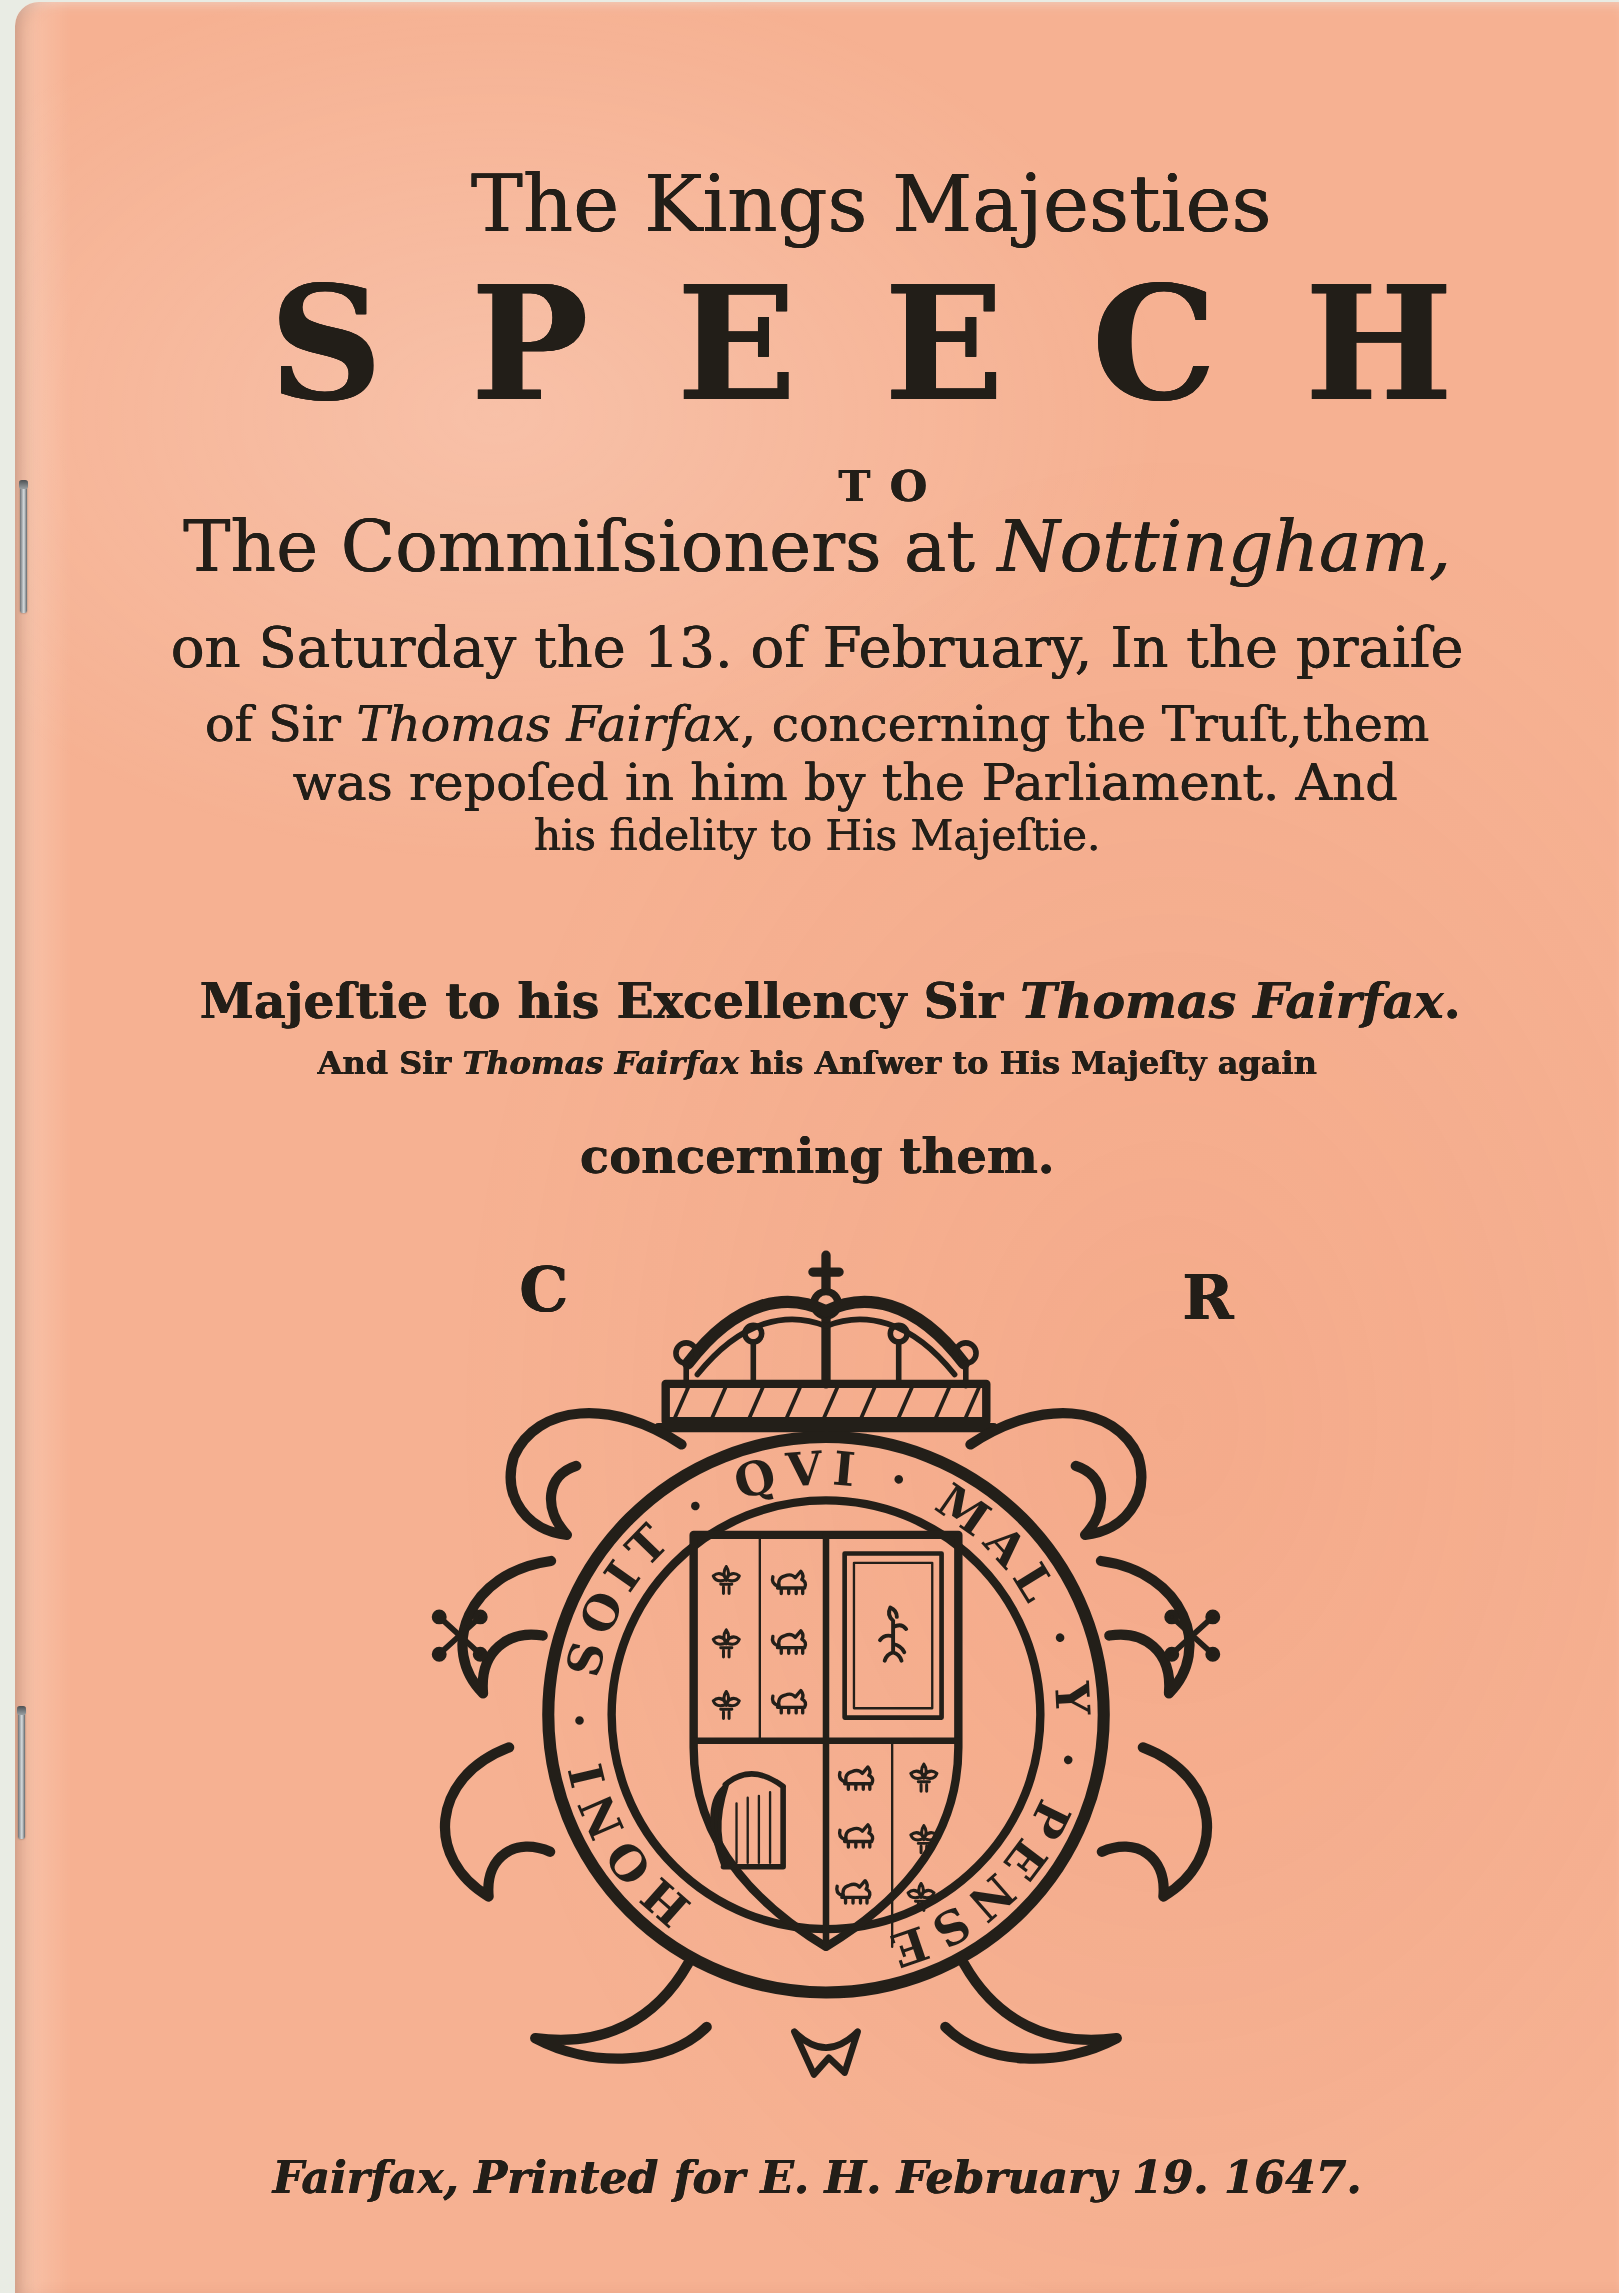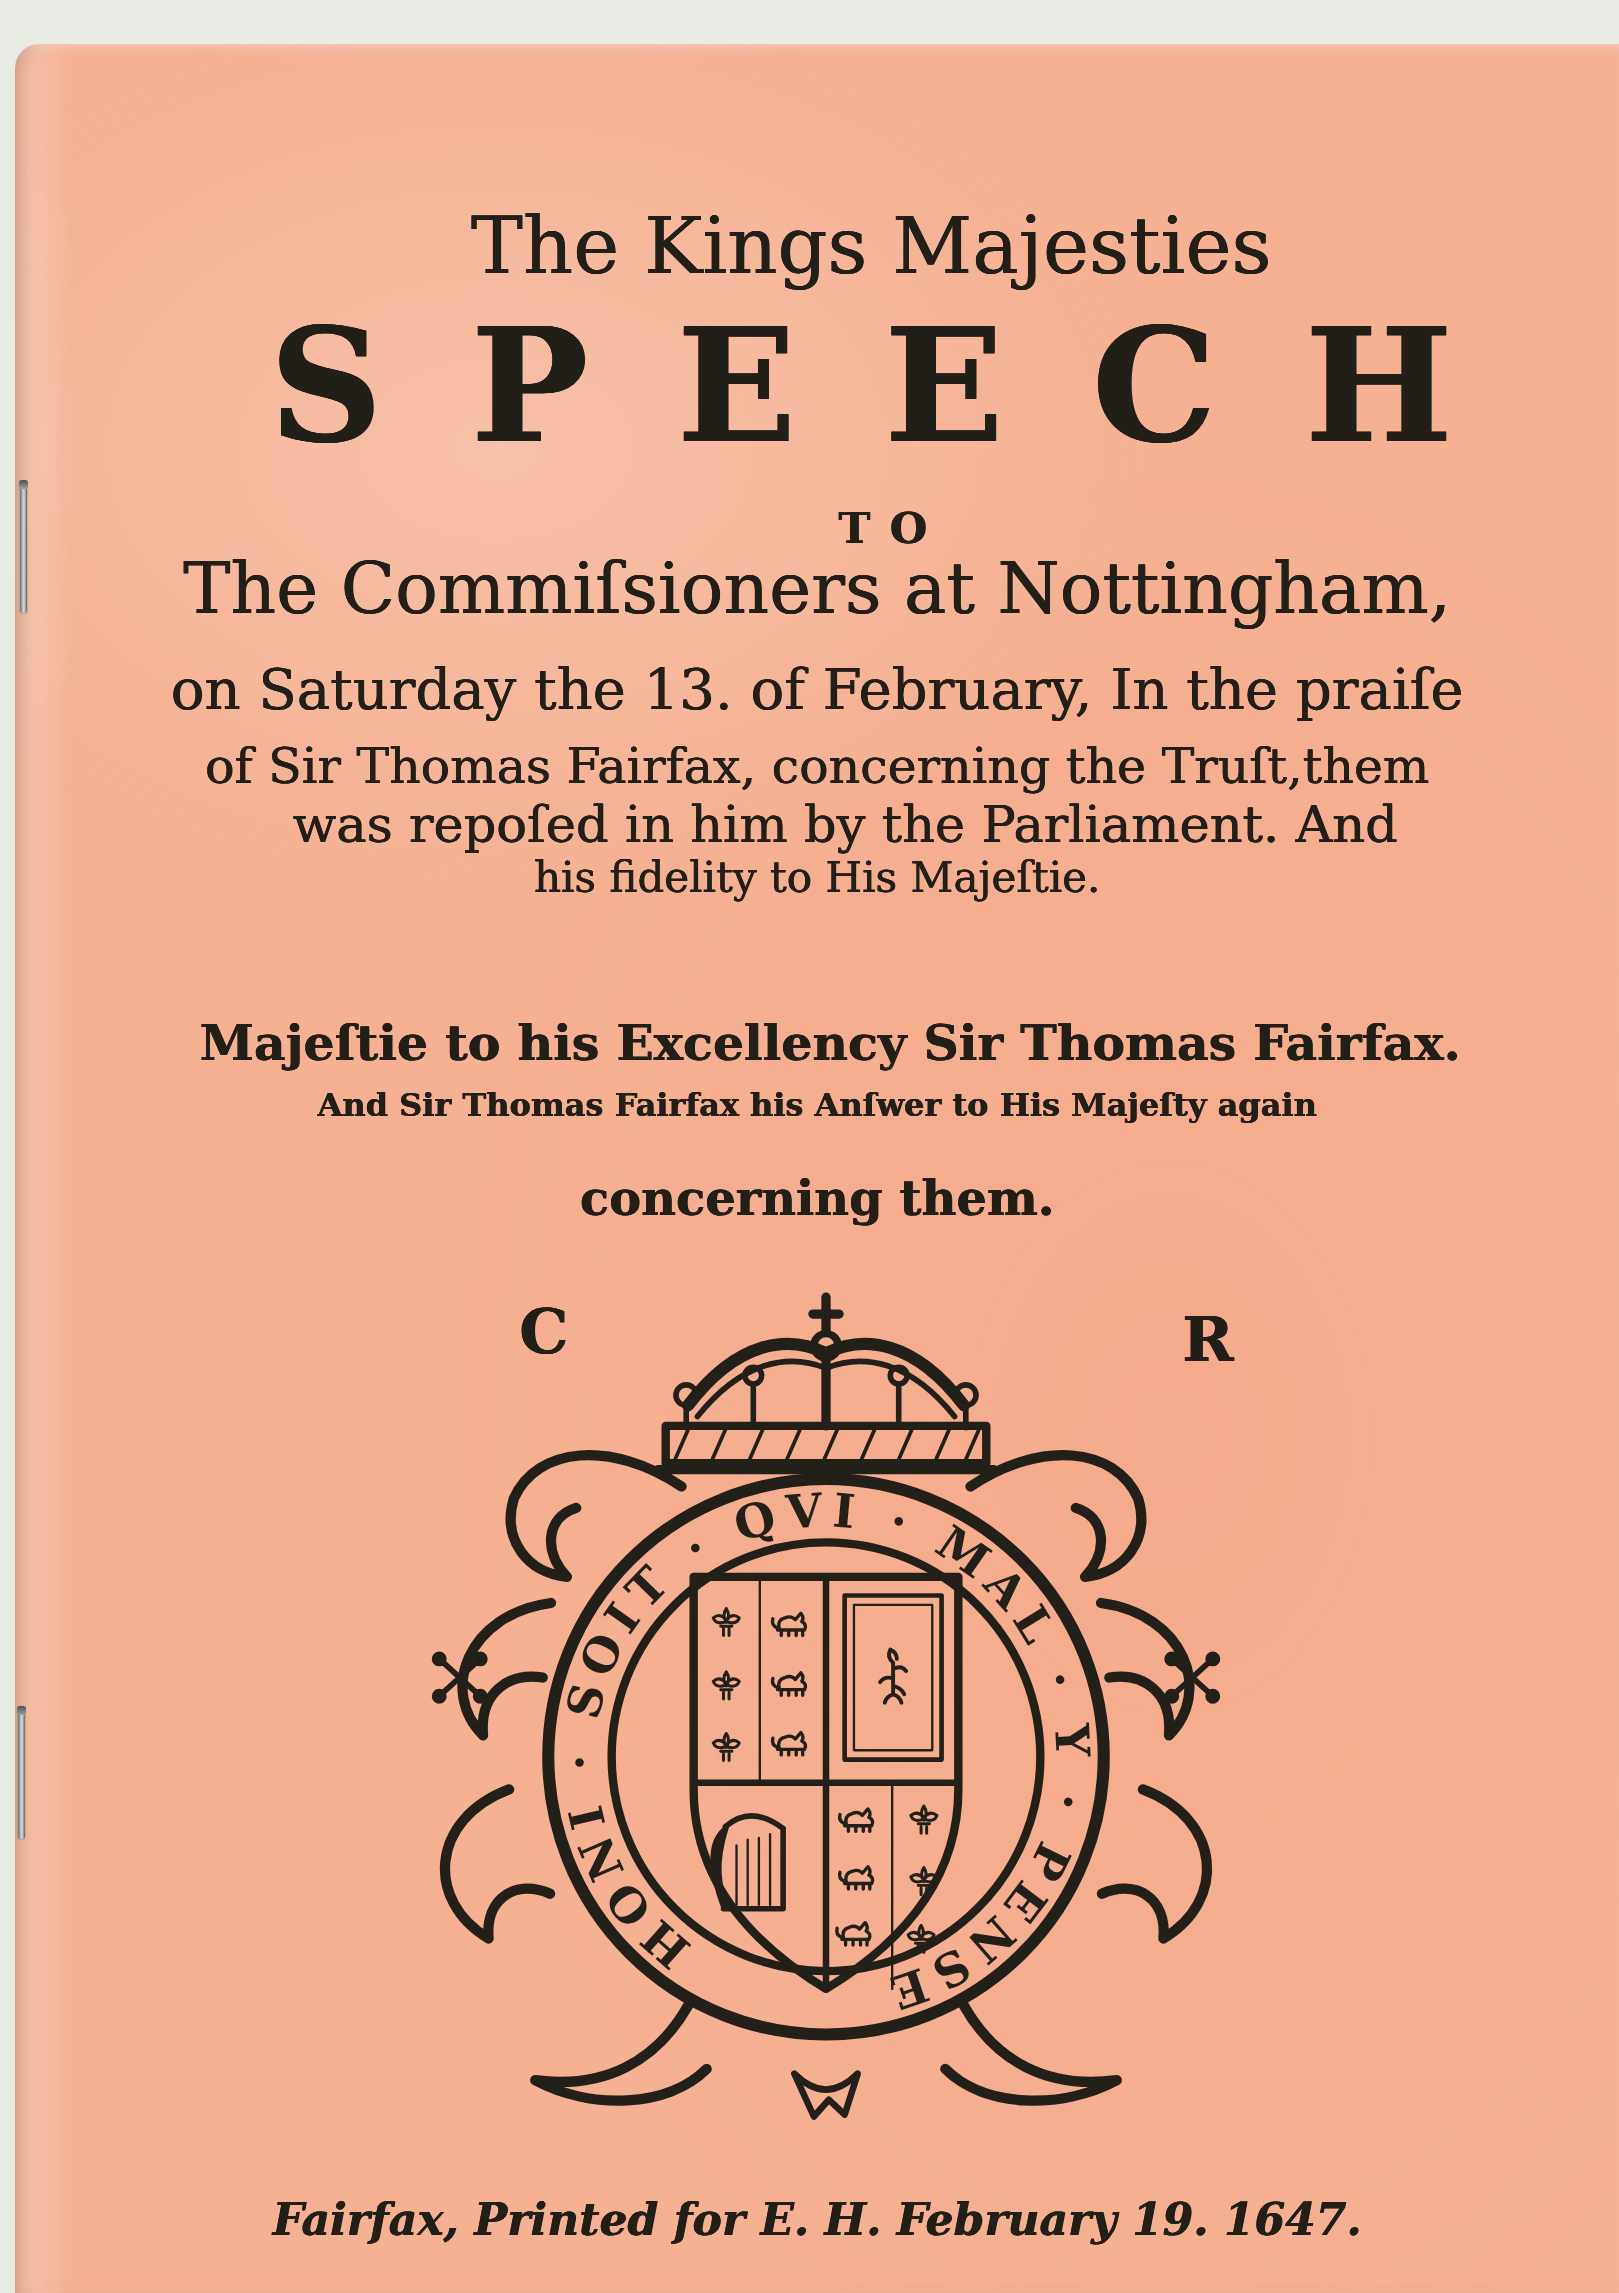--- a/index.html
+++ b/index.html
@@ -6,25 +6,24 @@
   body{background:#e9ece4;font-family:"DejaVu Serif","Liberation Serif",serif;}
   .paper{
     position:absolute;left:15px;top:1.9px;right:0;bottom:0;
     background:
       radial-gradient(1119px 746px at 30% 18%, rgba(255,255,255,.20), transparent 60%),
       radial-gradient(1025px 1398px at 72% 62%, rgba(229,118,78,.10), transparent 70%),
       linear-gradient(to right, rgba(255,240,228,.35), transparent 56px),
       #f6b192;
     border-top-left-radius:24px;
     box-shadow: inset 15px 0 20.5px -13px rgba(125,70,48,.50), inset 0 9.3px 15px -11.2px rgba(255,255,255,.8);
-    margin-top: 42px;
   }
   .ink{color:#221e18;text-shadow:0.6px 0 0 currentColor, 0 0.4px 0 currentColor;}
   .line{position:absolute;left:0;width:100%;text-align:center;white-space:nowrap;}
-  .it{}
+  .it{font-style:italic;}
   .t1{top:157px;font-size:78px;transform:translateX(54px);}
   .t2{top:250px;font-size:157px;font-weight:bold;letter-spacing:.56em;padding-left:.56em;}
   .t3{top:459px;font-size:43px;font-weight:bold;letter-spacing:.45em;padding-left:.45em;transform:translateX(56px);}
   .t4{top:503px;font-size:71px;}
   .t5{top:613px;font-size:56px;}
   .t6{top:694px;font-size:49px;}
   .t7{top:751px;font-size:51px;padding-left:28px;}
   .t8{top:809px;font-size:42px;}
   .t10{top:887px;font-size:60px;font-weight:bold;}
   .t11{top:970px;font-size:49px;font-weight:bold;padding-left:13px;}

